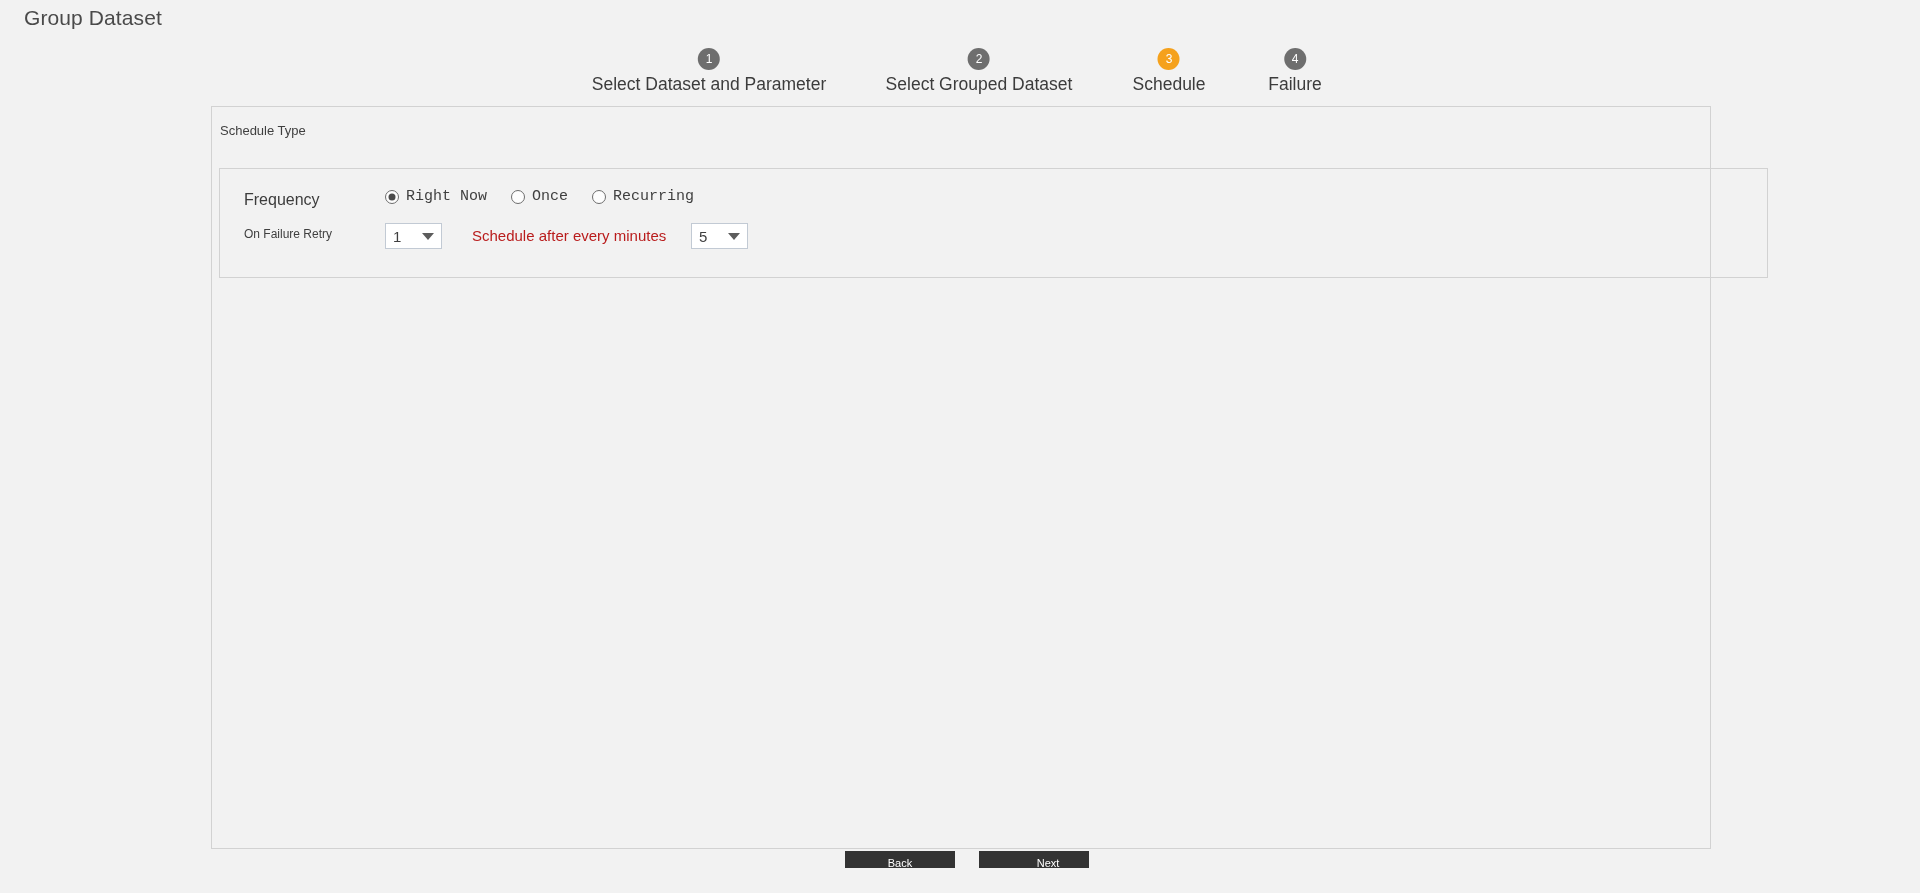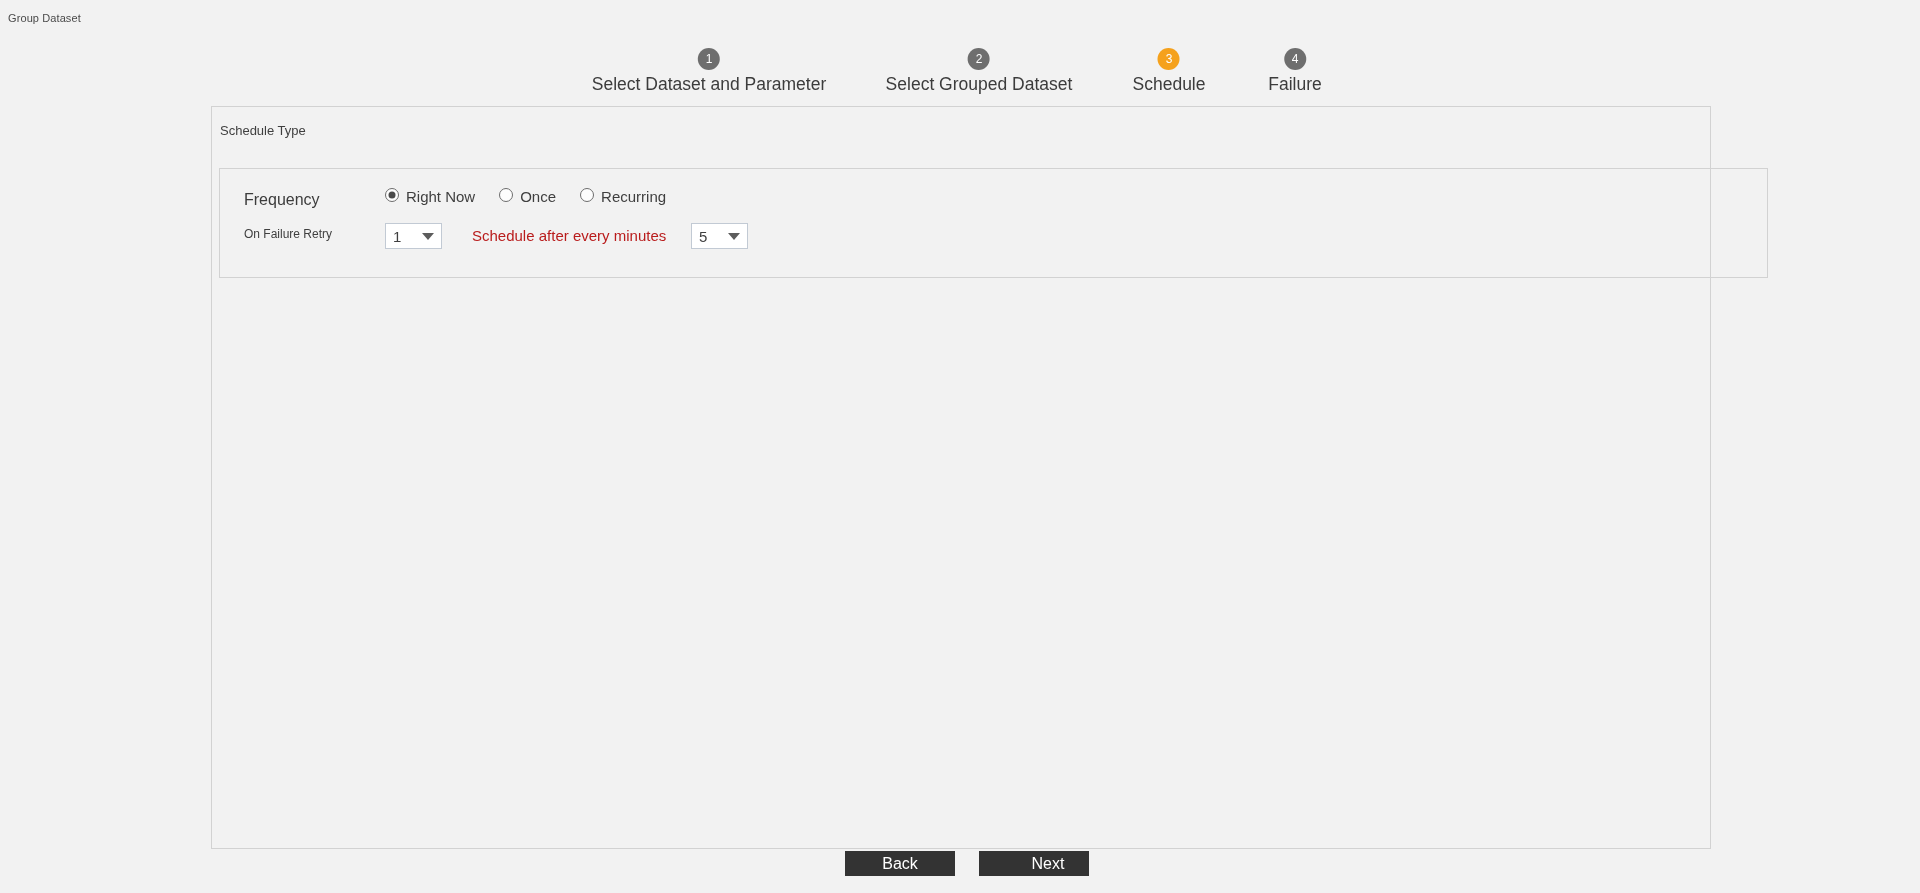--- a/index.html
+++ b/index.html
@@ -13,23 +13,23 @@
     background: #f2f2f2;
     font-family: "Liberation Sans", sans-serif;
     color: #3a3a3a;
     overflow: hidden;
     position: relative;
   }
 
   
   #app-title {
     position: absolute;
-    left: 8px;
+    left: 24px;
     top: 8px;
-    font-size: 11px;
+    font-size: 21px;
     color: #4a4a4a;
     letter-spacing: 0.1px;
     line-height: 20px;
   }
 
   
   #stepper {
     position: absolute;
     left: 0;
     top: 48px;
@@ -144,22 +144,24 @@
 
   .radio-group {
     position: absolute;
     left: 165px;
     top: 19px;
     display: flex;
     align-items: center;
   }
   .radio-item {
     display: flex;
+    align-items: center;
     margin-right: 24px;
     cursor: pointer;
+    font-family: Liberation Mono, monospace;
   }
   .radio-circle {
     width: 14px;
     height: 14px;
     border-radius: 50%;
     border: 1.6px solid #6d6d6d;
     background: #fdfdfd;
     position: relative;
     margin-right: 7px;
     flex: none;
@@ -207,25 +209,25 @@
 
   
   #footer-actions {
     position: absolute;
     left: 845px;
     top: 851px;
     display: flex;
   }
   .footer-btn {
     width: 110px;
-    height: 25px;
+    height: 17px;
     background: #333333;
     color: #ffffff;
     border: none;
-    font-size: 16px;
+    font-size: 11px;
     font-family: "Liberation Sans", sans-serif;
     cursor: pointer;
     text-align: center;
     line-height: 25px;
     padding: 0;
   }
   #next-button { margin-left: 24px; padding-left: 28px; }
 </style>
 </head>
 <body>

